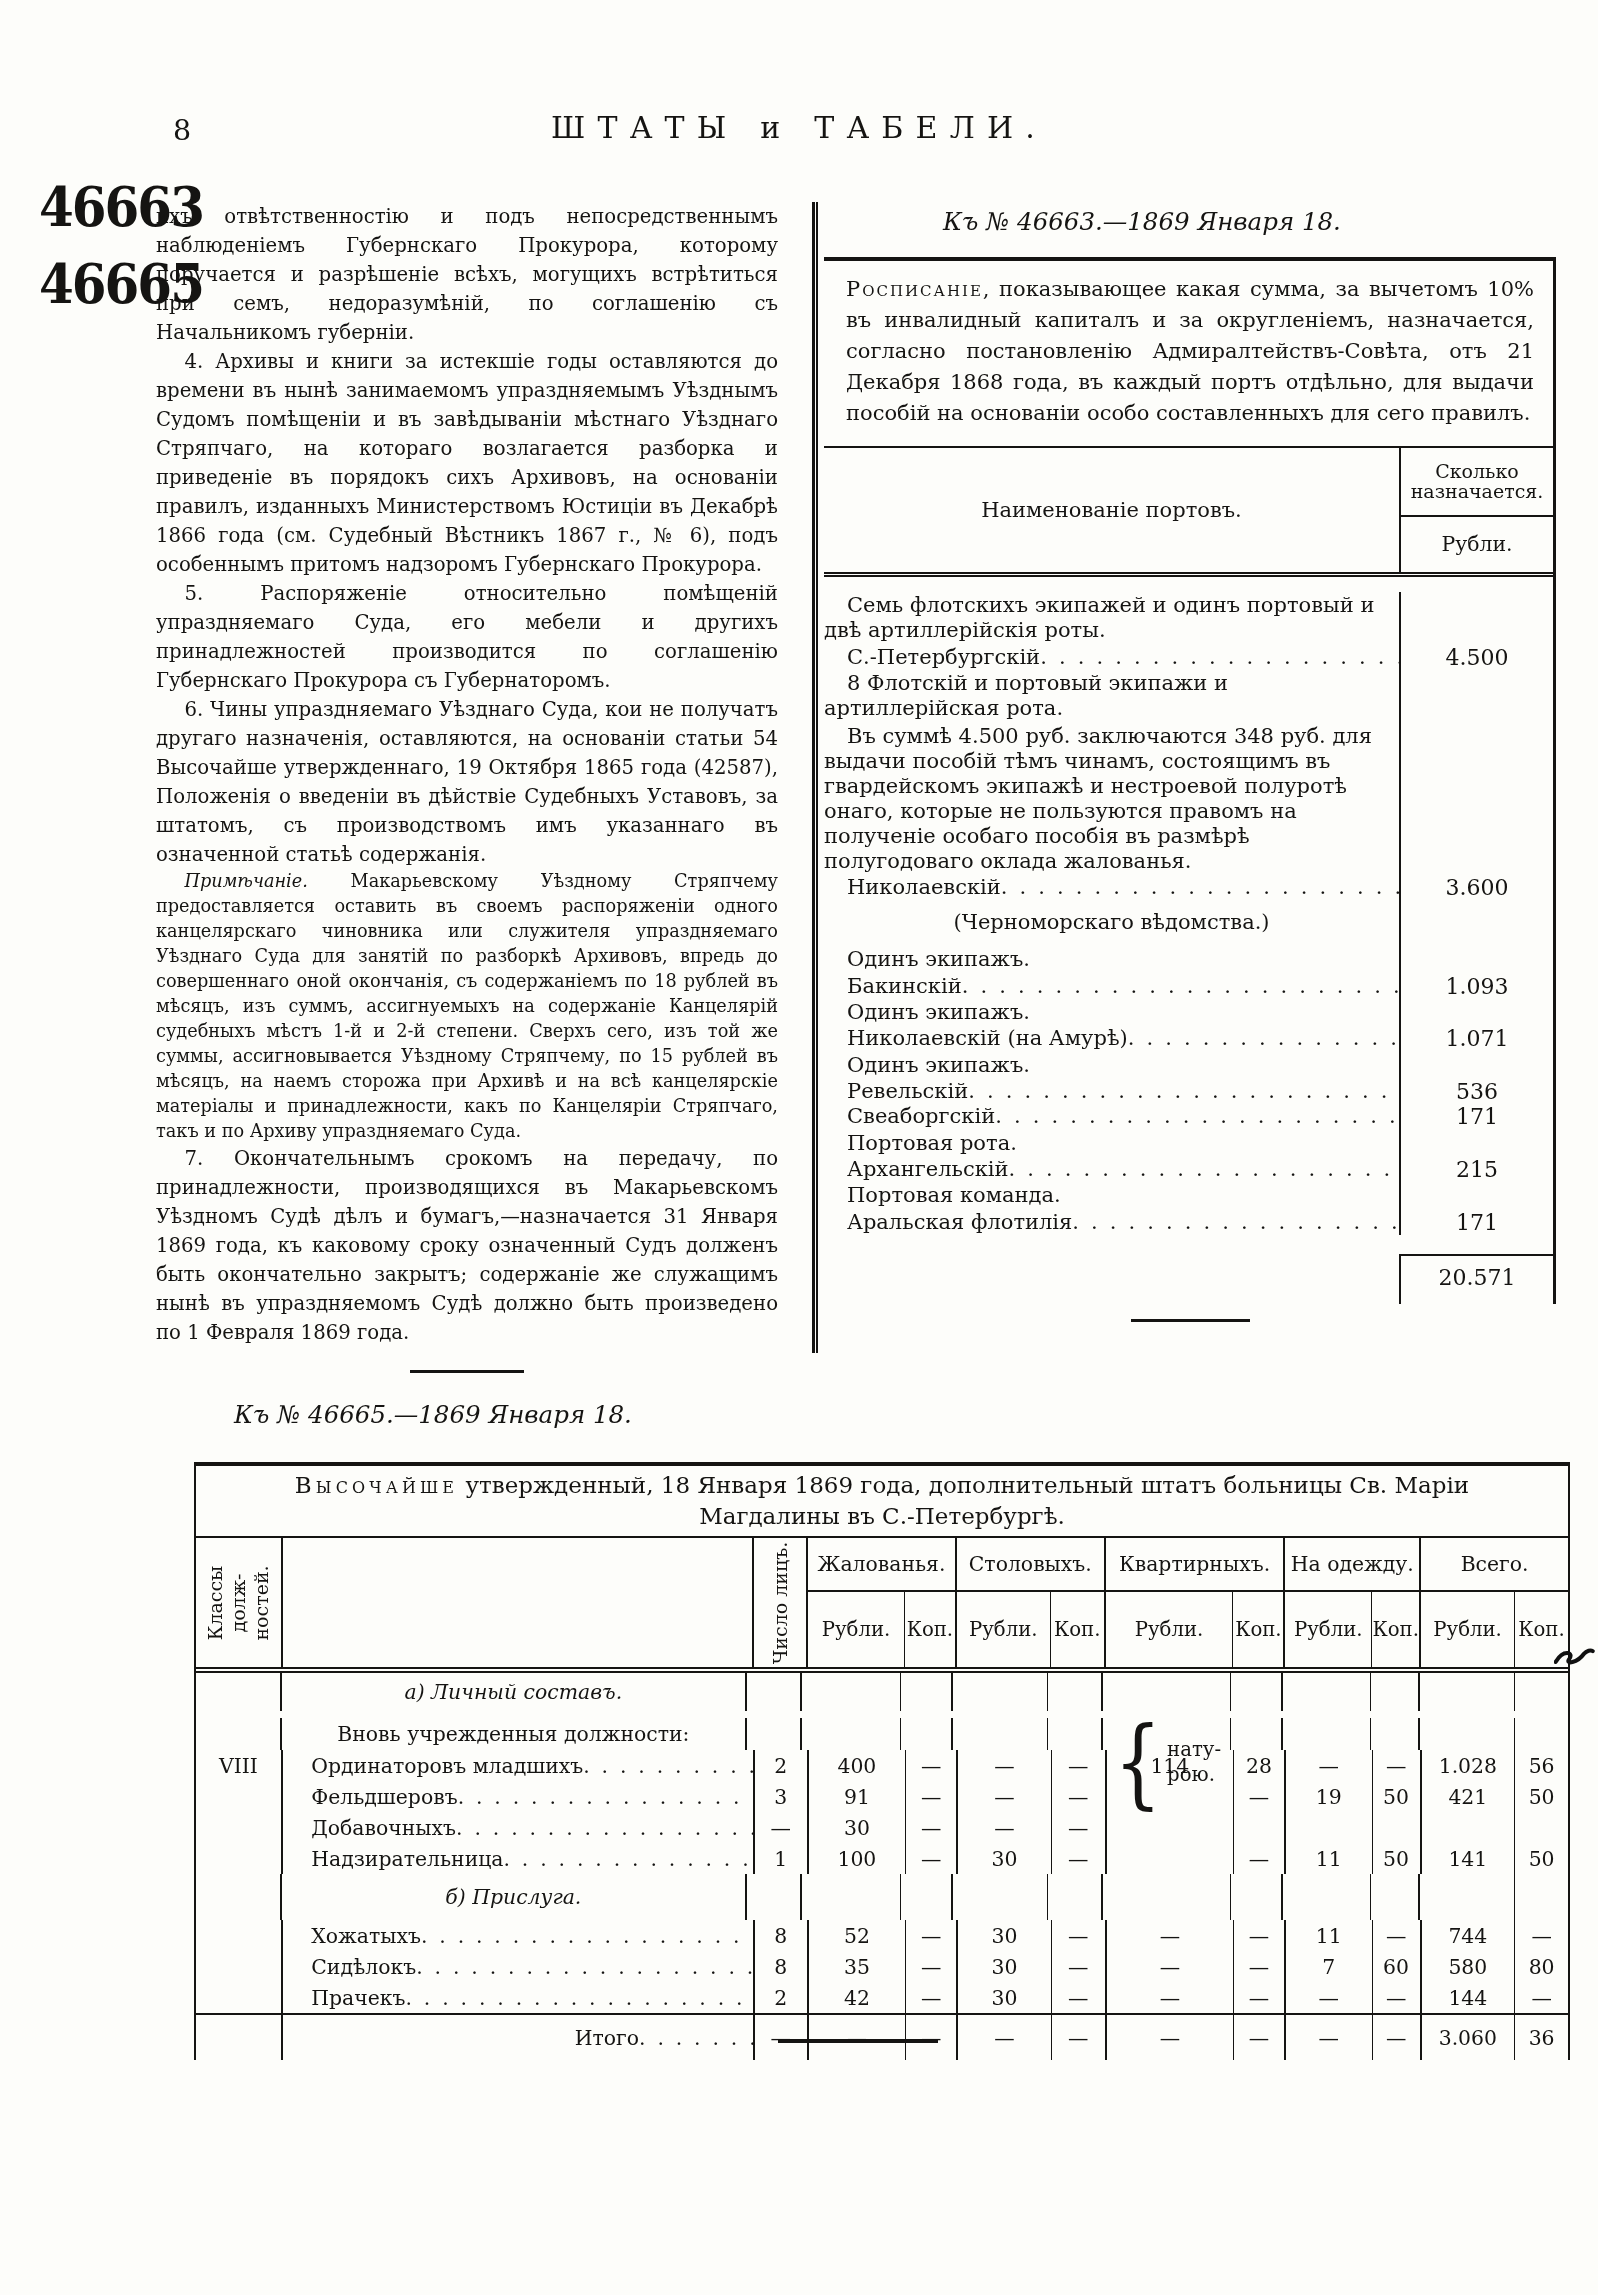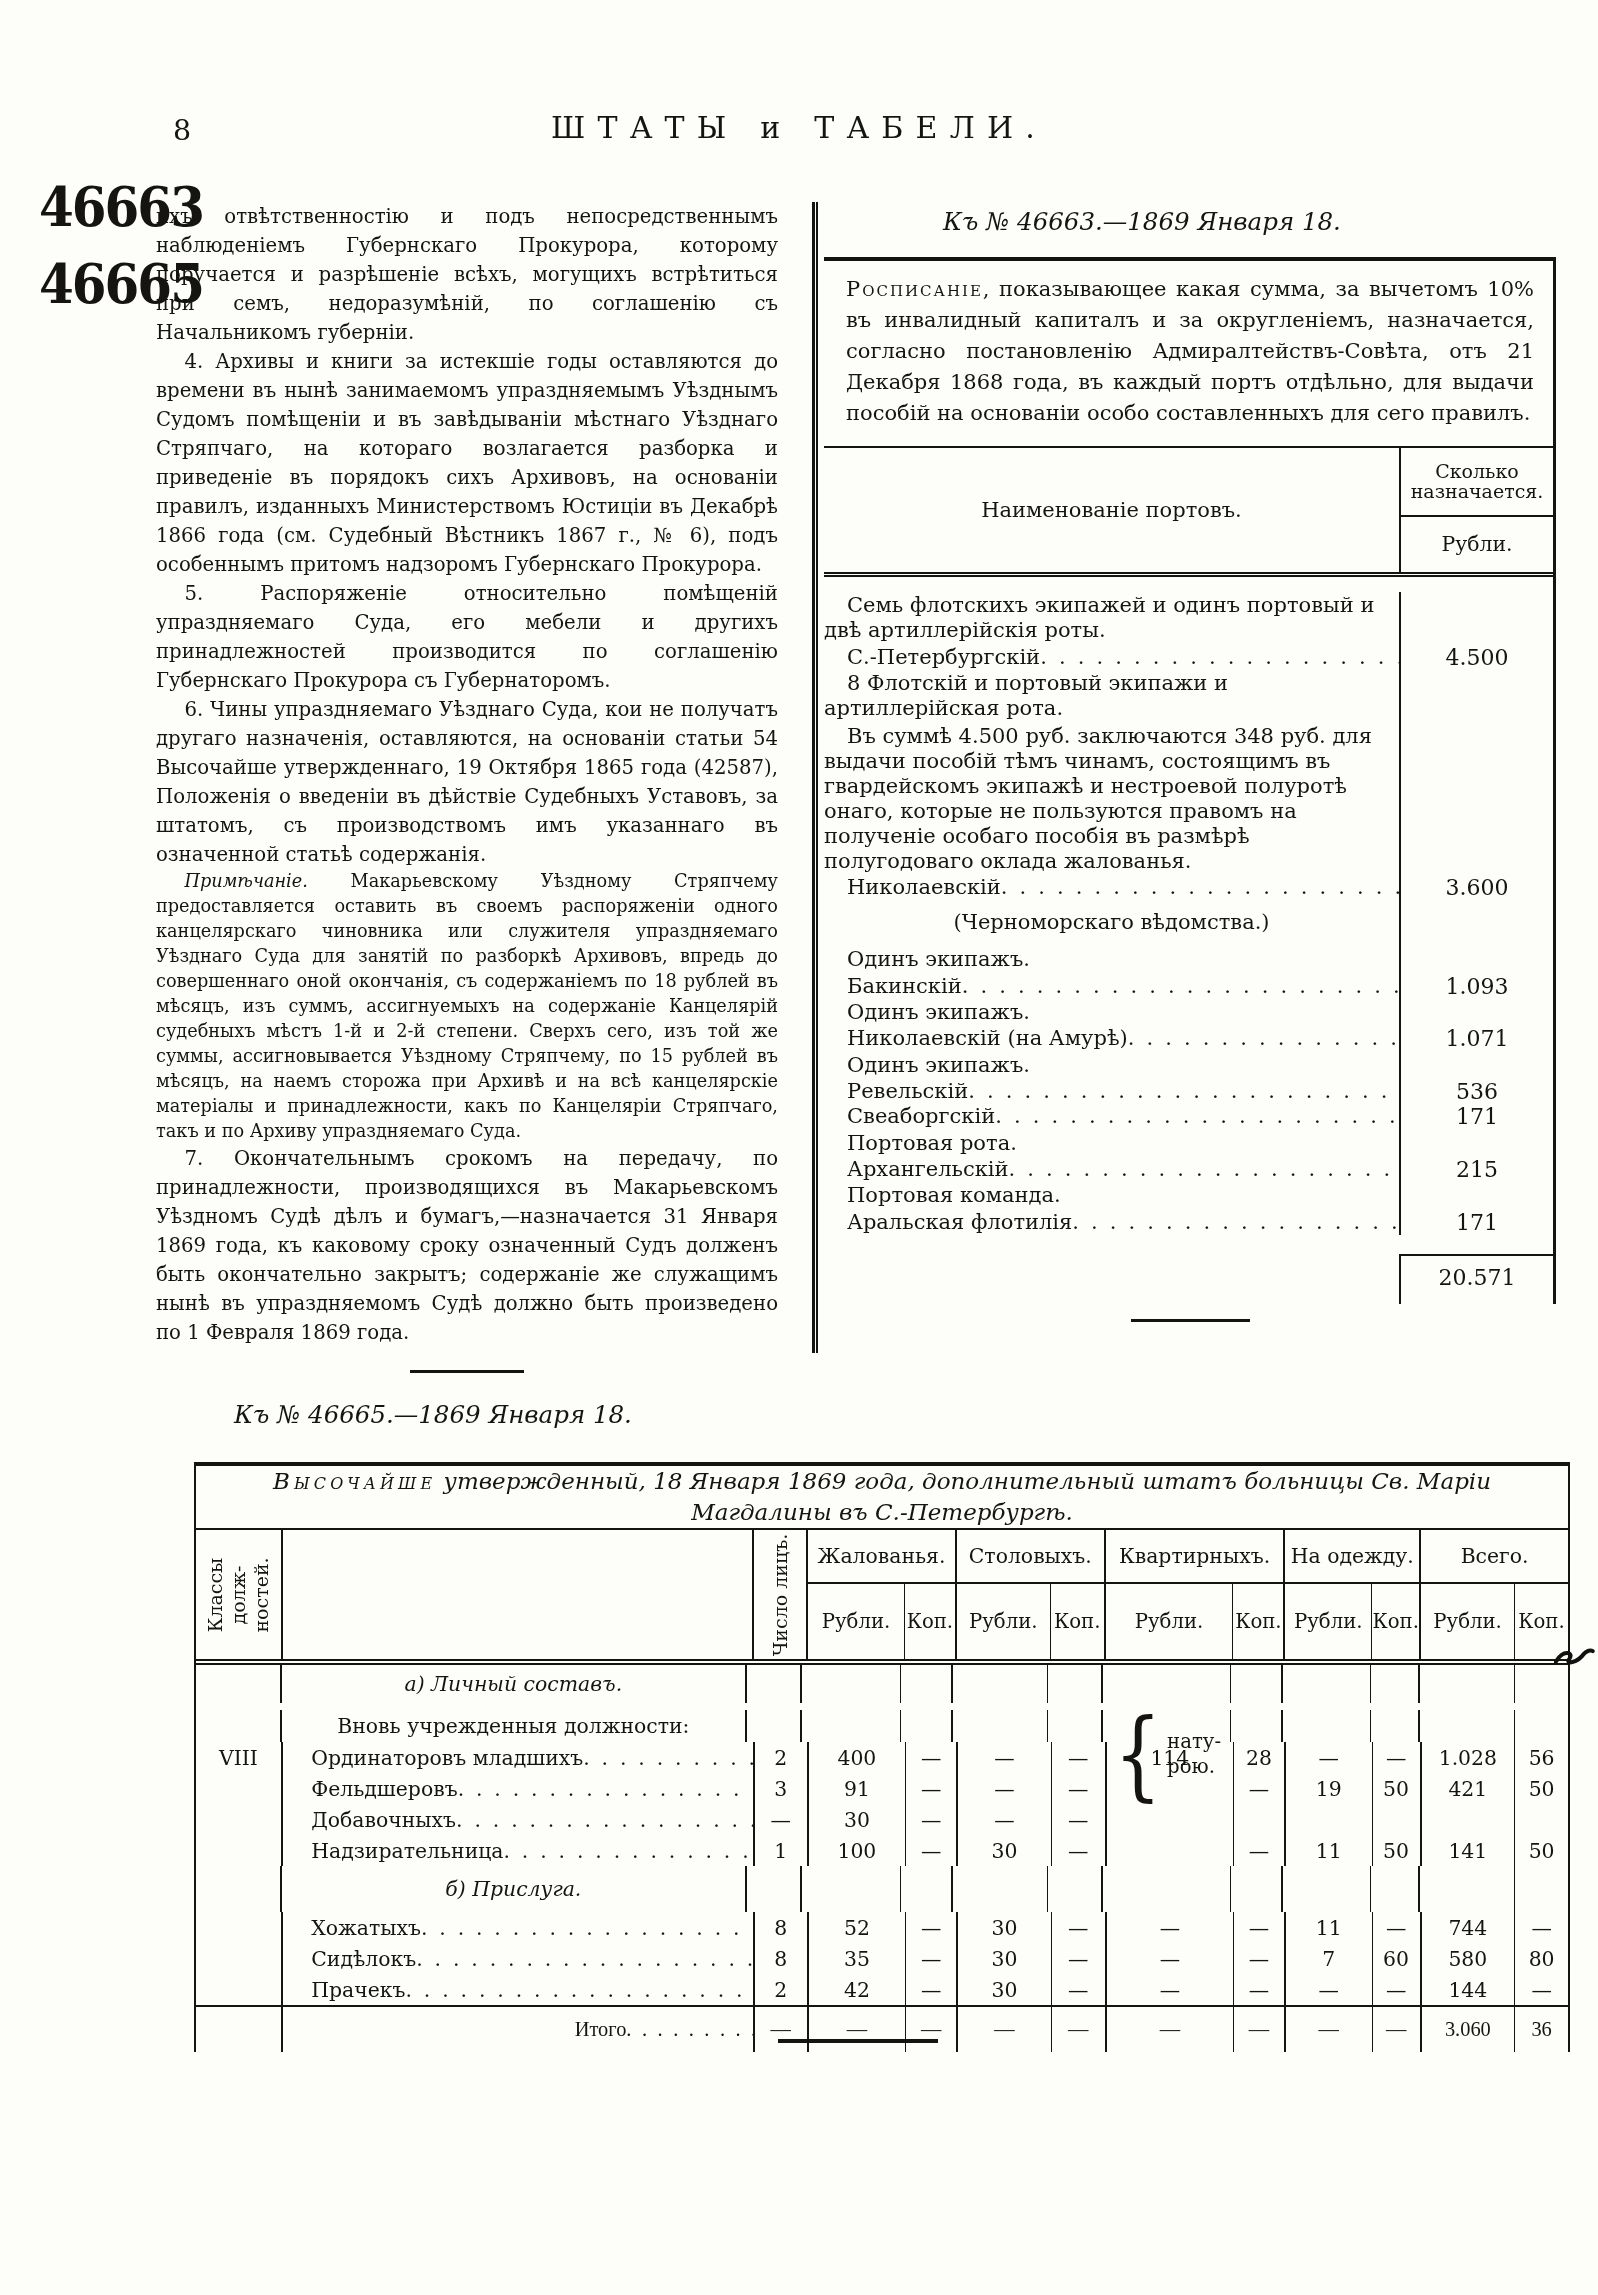--- a/index.html
+++ b/index.html
@@ -58,23 +58,23 @@
   .pval{width:154px;border-left:2px solid #151412;text-align:center;font-size:22px;
         display:flex;align-items:center;justify-content:center;}
   .ptotal{display:flex;}
   .pt-left{flex:1;}
   .pt-val{width:154px;border-left:2px solid #151412;border-top:2px solid #151412;
           margin-top:19px;padding:9.5px 0 13.6px 0;text-align:center;font-size:22px;}
   .d-right{width:119px;margin:15px auto 0 auto;}
 
   
   .staff{position:absolute;left:194px;top:1462px;width:1376px;font-size:20.4px;}
-  .st-title{height:68px;border-top:4.1px solid #151412;border-bottom:2.7px solid #151412;
+  .st-title{height:76px;border-top:4.1px solid #151412;border-bottom:2.7px solid #151412;
             display:flex;align-items:center;text-align:center;
-            padding:0 48px;font-size:23px;line-height:31px;border-left:2.7px solid #151412;border-right:2.7px solid #151412;font-style:italic;}
+            padding:0 48px;font-size:23px;line-height:31px;border-left:2.7px solid #151412;border-right:2.7px solid #151412;}
   .title-lead{font-variant:small-caps;letter-spacing:4.1px;}
   .st-head{display:flex;height:129px;border-left:2.7px solid #151412;border-right:2.7px solid #151412;}
   .hc{position:relative;}
   .bl{border-left:2px solid #151412;}
   .vlab{position:absolute;left:50%;top:50%;transform:translate(-50%,-50%) rotate(-90deg);
         white-space:pre-line;text-align:center;font-size:19px;line-height:23px;width:129px;}
   .sg{display:flex;flex-direction:column;}
   .sg-top{height:54px;display:flex;align-items:center;justify-content:center;font-size:20.4px;
           border-bottom:2px solid #151412;}
   .sg-bot{flex:1;display:flex;}
@@ -96,21 +96,21 @@
   .w130{width:88px;border-left:2px solid #151412;}
   .w70{width:48px;border-left:1.4px solid #151412;}
   .lname{white-space:nowrap;}
   .ldots{flex:1;overflow:hidden;white-space:nowrap;}
   .ldots::after{content:" .  .  .  .  .  .  .  .  .  .  .  .  .  .  .  .  .  .  .  .";letter-spacing:2.7px;}
   .shead .c.lbl{justify-content:center;padding-left:0;}
   .srow.sp1{height:39px;padding-top:6.8px;}
   .srow.sp2{height:38px;font-style:italic;}
   .srow.sp3{height:46px;font-style:italic;}
   .st-rule{border-top:2.7px solid #151412;}
-  .srow.totrow{height:45px;font-family:Liberation Serif, serif;}
+  .srow.totrow{height:45px;}
   .totrow .c.lbl{justify-content:flex-start;padding-left:292px;}
   .kind-note{position:absolute;left:918px;top:43px;height:92px;display:flex;align-items:center;}
   .brace{font-size:75px;font-weight:200;transform:scaleY(1.3);line-height:1;}
   .kntext{white-space:pre-line;font-size:19.7px;line-height:25px;margin-left:5.4px;text-align:left;}
   .ink{position:absolute;left:1554px;top:1643px;}
 </style>
 </head>
 <body>
 
 <div class="page" data-name="document-page">

